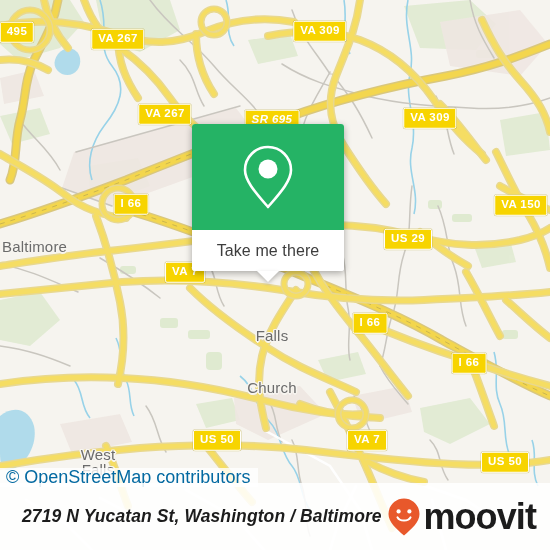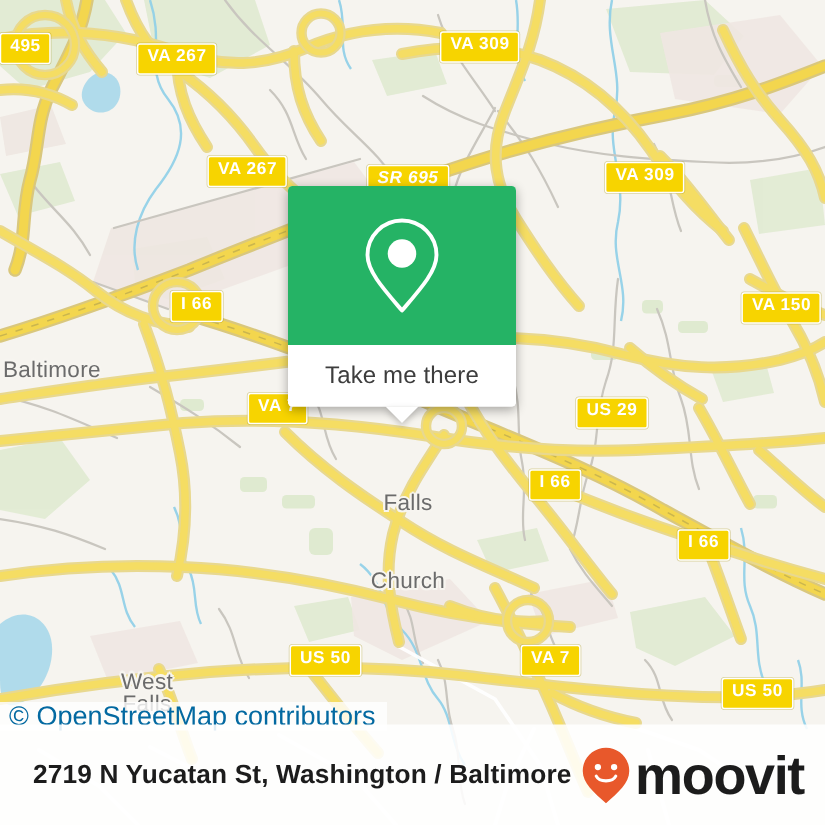--- a/index.html
+++ b/index.html
@@ -105,20 +105,21 @@
     display:flex;align-items:center;justify-content:space-between;
     padding:0 14px 0 22px;
     box-sizing:border-box;
   }
   #footer-address{
     color:#1c1c1c;
     font-size:17.5px;
     font-weight:bold;
     letter-spacing:.1px;
     white-space:nowrap;
+    font-style:italic;
   }
   #brand{display:flex;align-items:center;gap:2px;}
   #brand-wordmark{
     color:#1c1c1c;
     font-size:36px;
     font-weight:bold;
     letter-spacing:-.9px;
     line-height:32px;
   }
 </style>
@@ -348,21 +349,21 @@
     <div class="place-label center" style="left:60px;top:462px;width:76px;">Falls</div>
 
     <div class="shield" style="left:17px;top:32px;">495</div>
     <div class="shield" style="left:118px;top:39px;">VA 267</div>
     <div class="shield" style="left:320px;top:31px;">VA 309</div>
     <div class="shield" style="left:165px;top:114px;">VA 267</div>
     <div class="shield" style="left:272px;top:120px;font-style:italic;">SR 695</div>
     <div class="shield" style="left:430px;top:118px;">VA 309</div>
     <div class="shield" style="left:131px;top:204px;">I 66</div>
     <div class="shield" style="left:521px;top:205px;">VA 150</div>
-    <div class="shield" style="left:408px;top:275px;">US 29</div>
+    <div class="shield" style="left:408px;top:239px;">US 29</div>
     <div class="shield" style="left:185px;top:272px;">VA 7</div>
     <div class="shield" style="left:370px;top:323px;">I 66</div>
     <div class="shield" style="left:469px;top:363px;">I 66</div>
     <div class="shield" style="left:217px;top:440px;">US 50</div>
     <div class="shield" style="left:367px;top:440px;">VA 7</div>
     <div class="shield" style="left:505px;top:462px;">US 50</div>
   </div>
 
   <div id="popup">
     <div id="popup-head">

